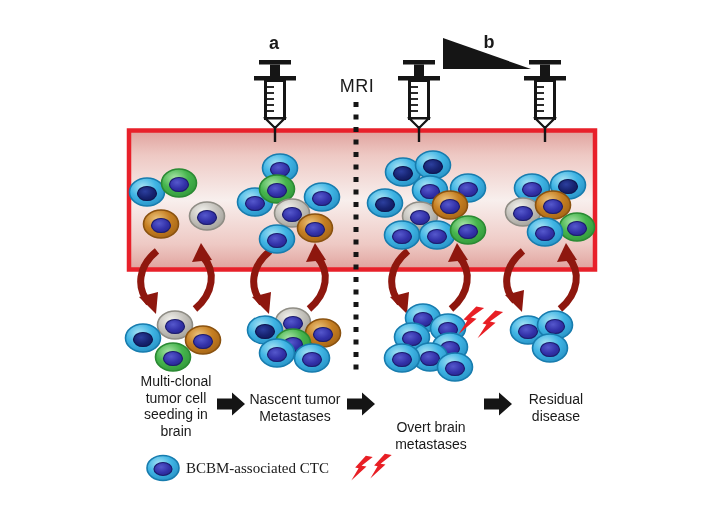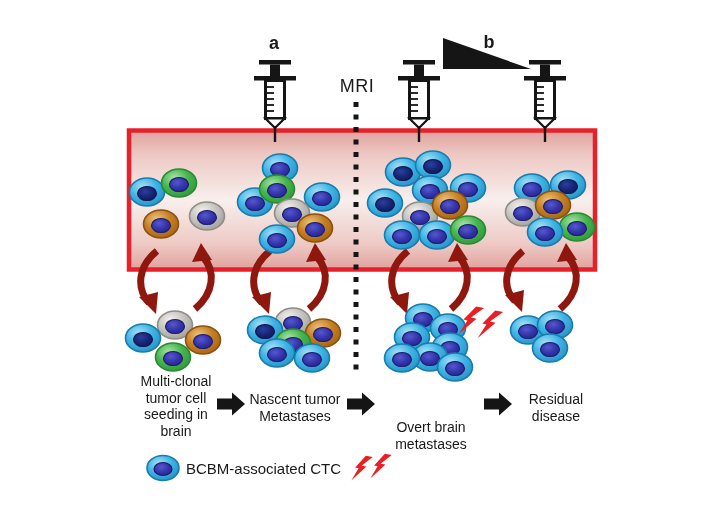--- a/index.html
+++ b/index.html
@@ -5,21 +5,21 @@
   html,body{margin:0;padding:0;background:#ffffff;}
   #canvas{
     position:relative;width:720px;height:517px;background:#ffffff;overflow:hidden;
     font-family:"Liberation Sans","DejaVu Sans",sans-serif;color:#1a1a1a;
   }
   #fig-svg{position:absolute;left:0;top:0;}
   .lbl{position:absolute;transform:translateX(-50%);white-space:pre-line;text-align:center;line-height:1.18;}
   .inj-lbl{font-size:18px;font-weight:bold;}
   .mri-lbl{font-size:18px;letter-spacing:0.5px;}
   .stage-lbl{font-size:14px;line-height:16.5px;}
-  .legend-lbl{position:absolute;font-size:15px;white-space:nowrap;}
+  .legend-lbl{position:absolute;font-size:15px;white-space:nowrap;font-family:Liberation Serif, serif;}
 </style>
 </head>
 <body>
 
 <div id="canvas">
 
   <svg id="fig-svg" width="720" height="517" viewBox="0 0 720 517">
     <defs>
       <linearGradient id="vessel-grad" x1="0" y1="0" x2="0" y2="1">
         <stop offset="0" stop-color="#e0a29d"></stop>

